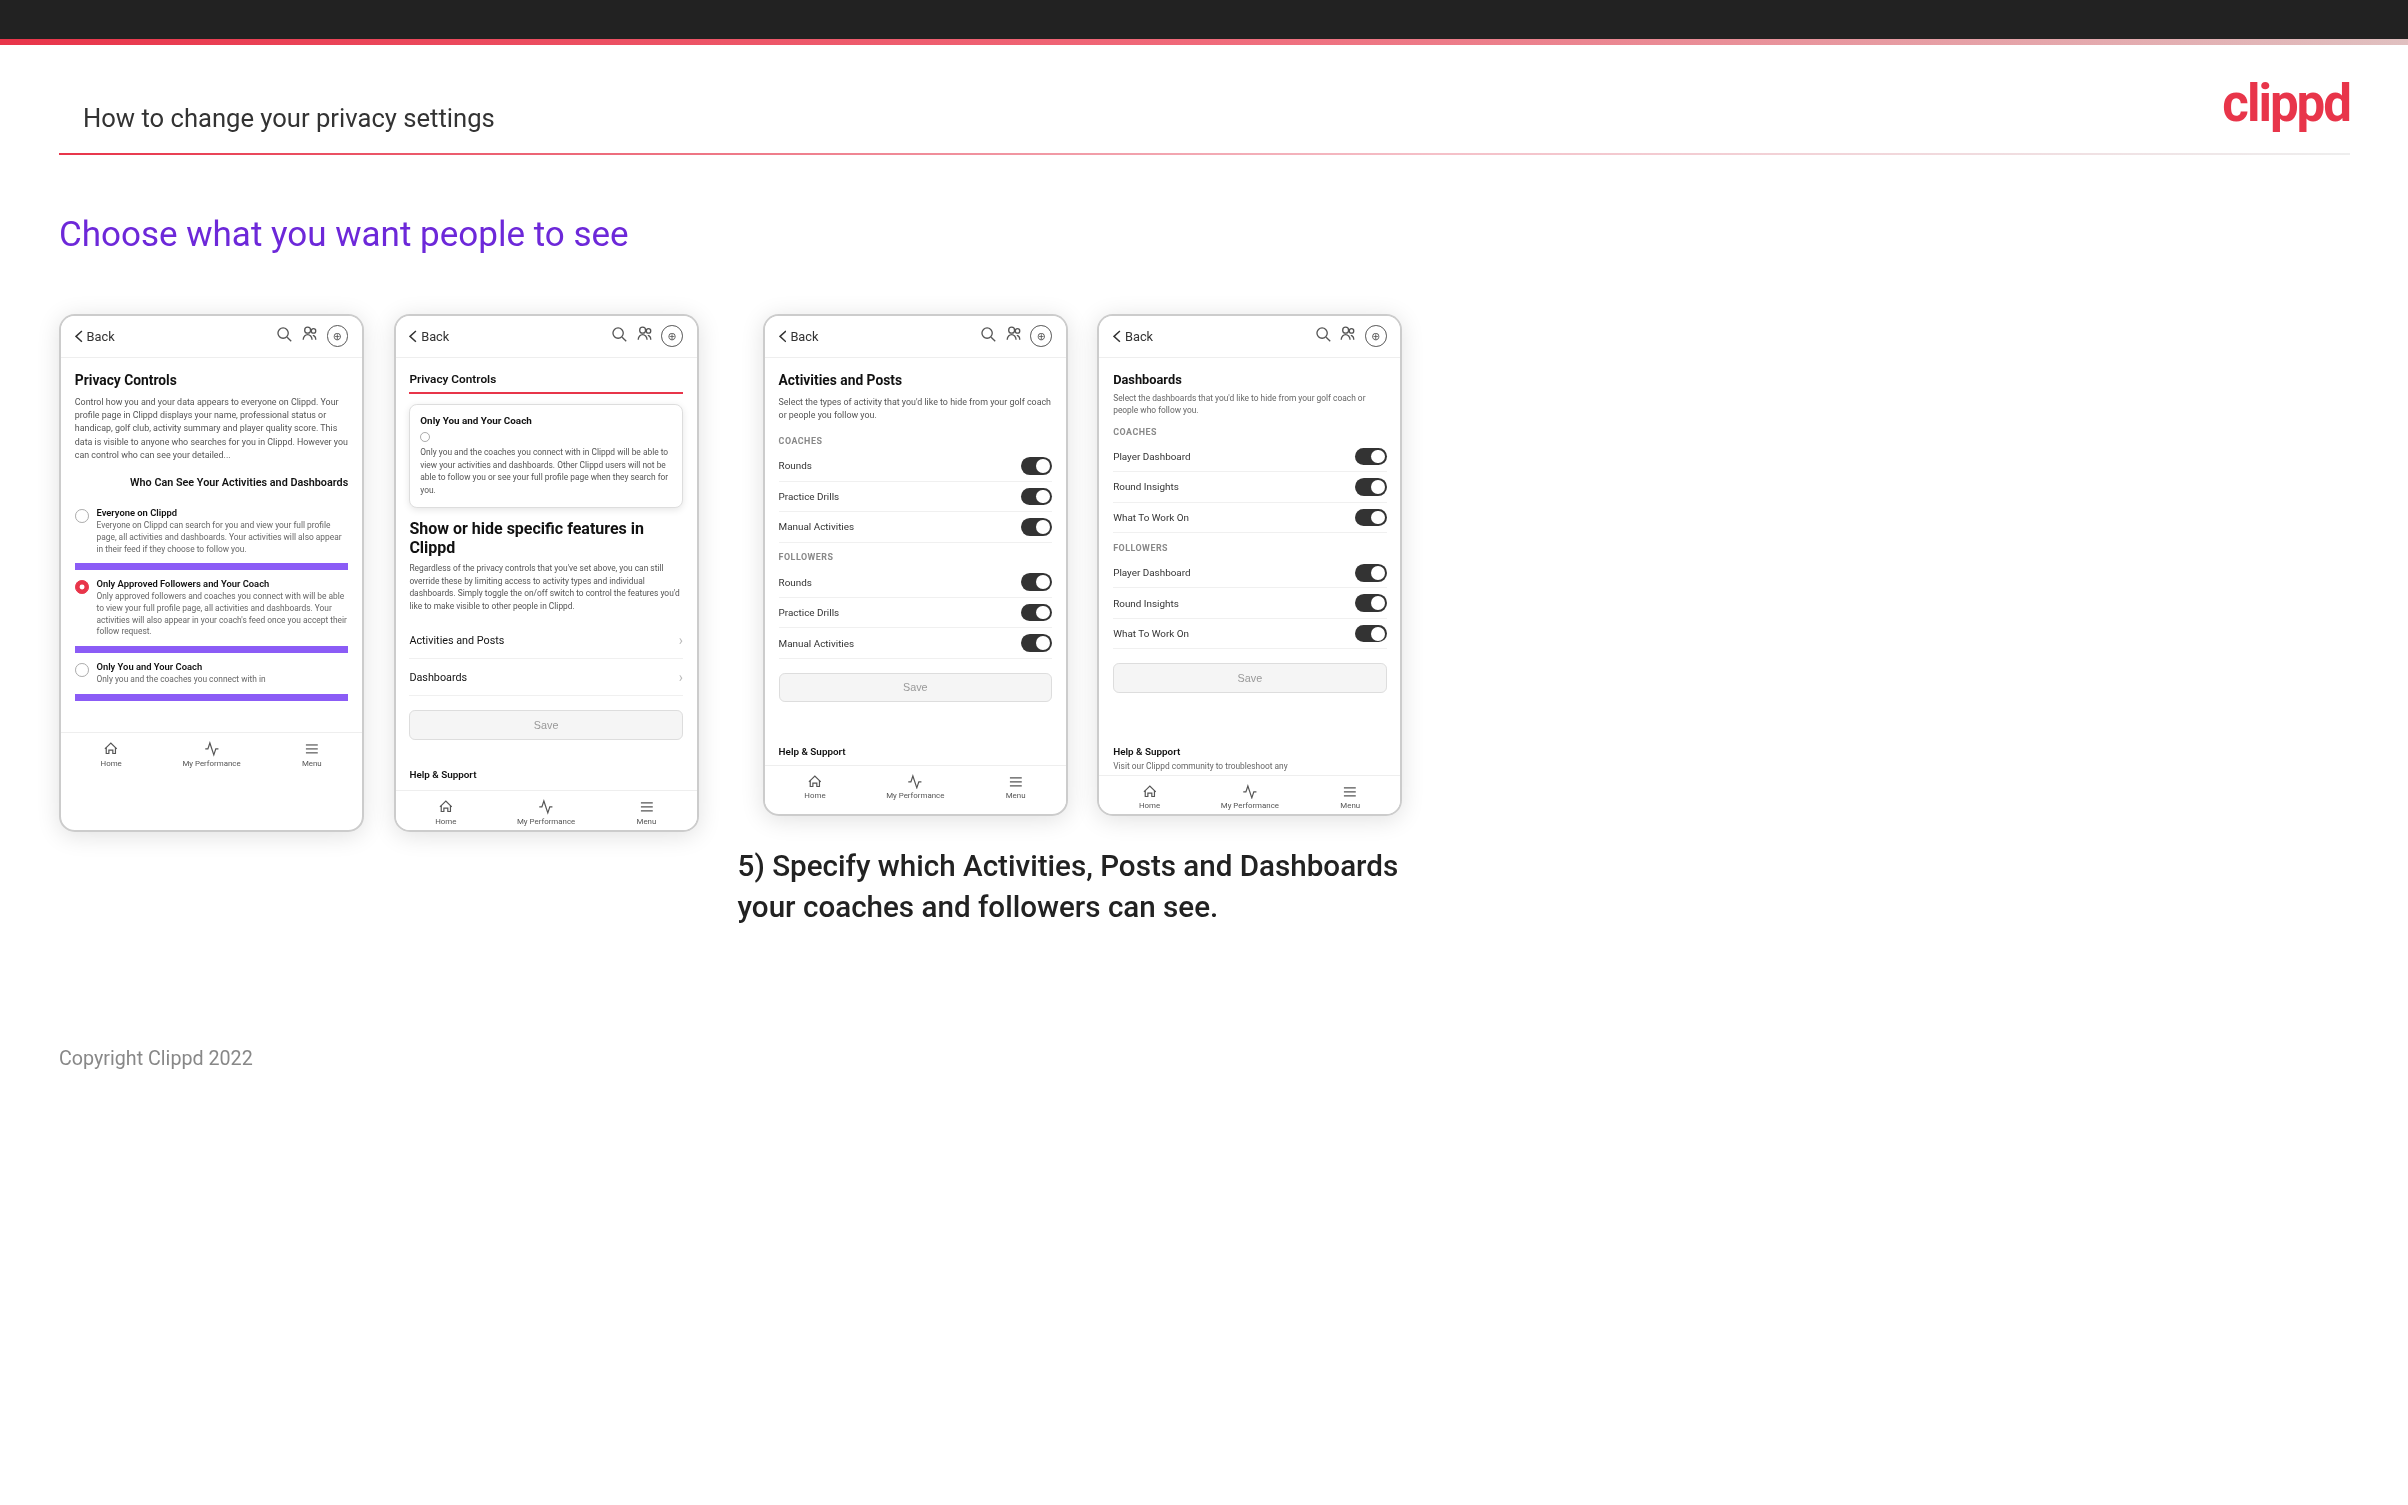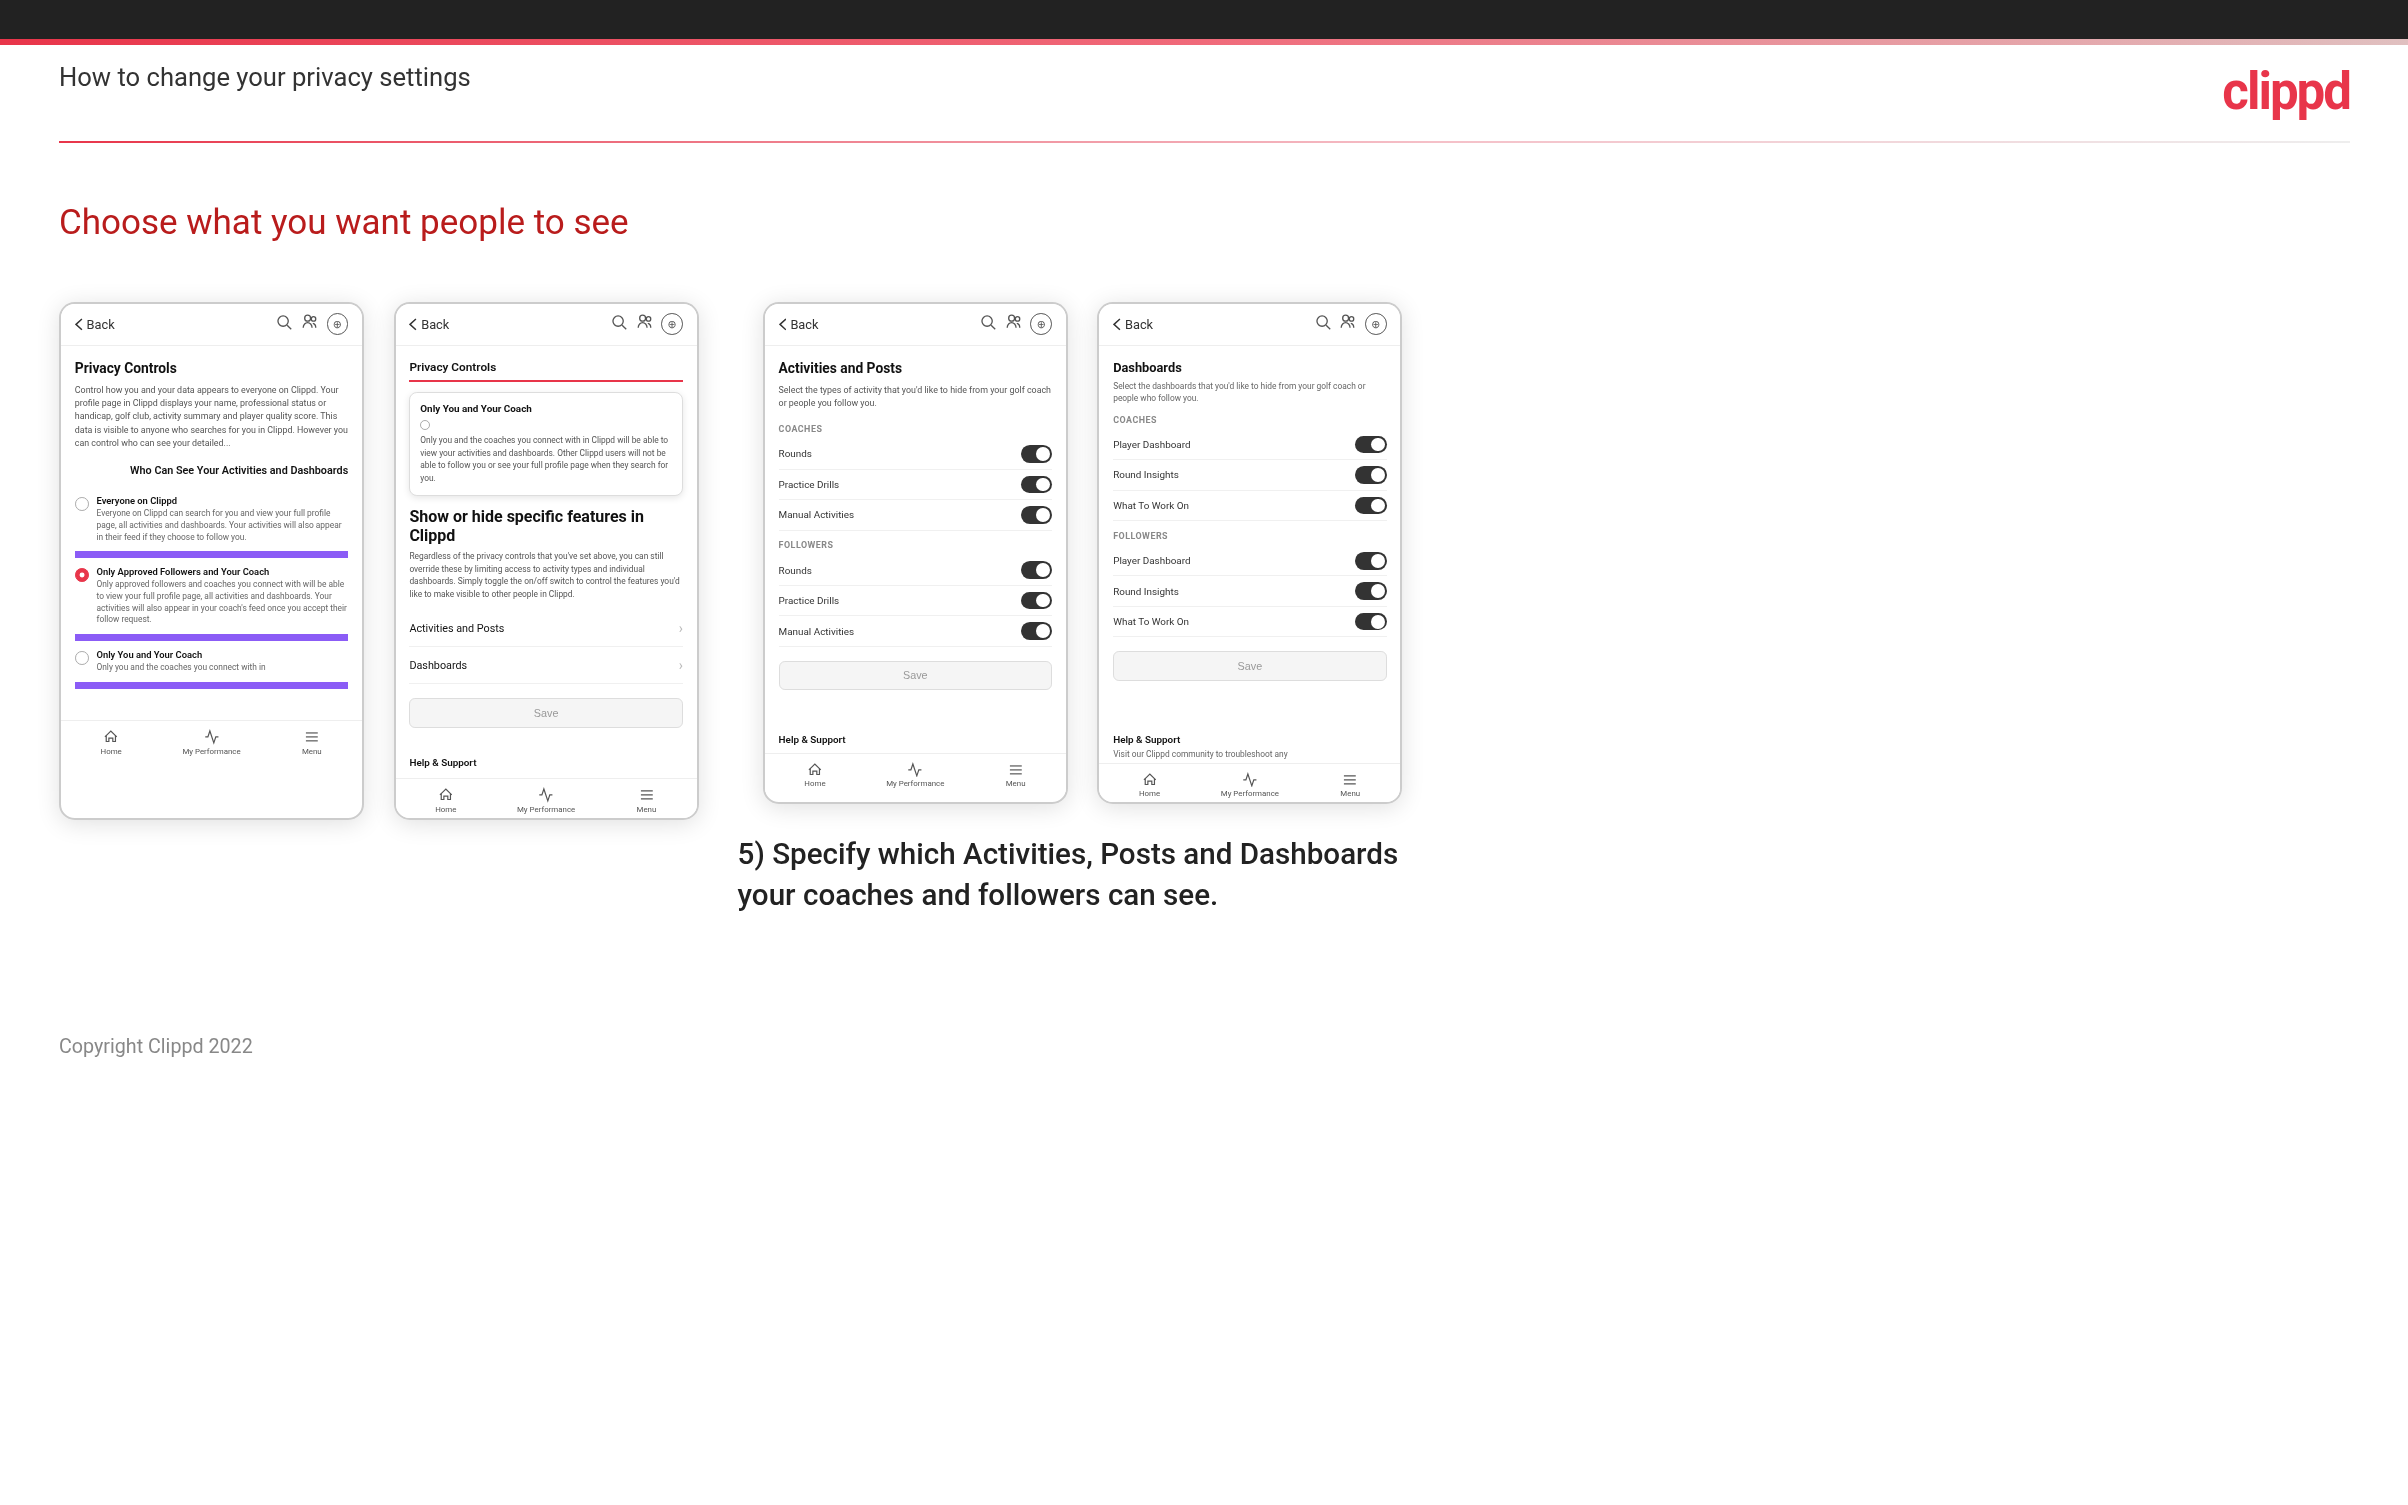--- a/index.html
+++ b/index.html
@@ -20,23 +20,24 @@
     }
     .top-bar-accent {
       background: linear-gradient(90deg, #e8354a 0%, #f06a7a 50%, #e0c0c0 100%);
       height: 5.9px;
       width: 100%;
     }
 
     
     .header {
       display: flex;
-      align-items: flex-start;
+      align-items: flex-end;
       justify-content: space-between;
-      padding: 17px 59px 0 59px;
+      padding: 29px 59px 0 59px;
+      margin-left: 24px;
     }
     .header-title {
       font-size: 25.6px;
       color: #333;
       font-weight: 400;
     }
     .logo {
       font-size: 51px;
       font-weight: 700;
       color: #e8354a;
@@ -54,21 +55,21 @@
     }
     .page-title {
       font-size: 45px;
       font-weight: 800;
       color: #111;
       margin-bottom: 9.9px;
     }
     .page-subtitle {
       font-size: 35px;
       font-weight: 400;
-      color: #b91c1c;
+      color: #6d28d9;
       margin-bottom: 59px;
     }
 
     
     .screenshots-grid {
       display: flex;
       gap: 39px;
       align-items: flex-start;
     }
     .screenshot-group {

